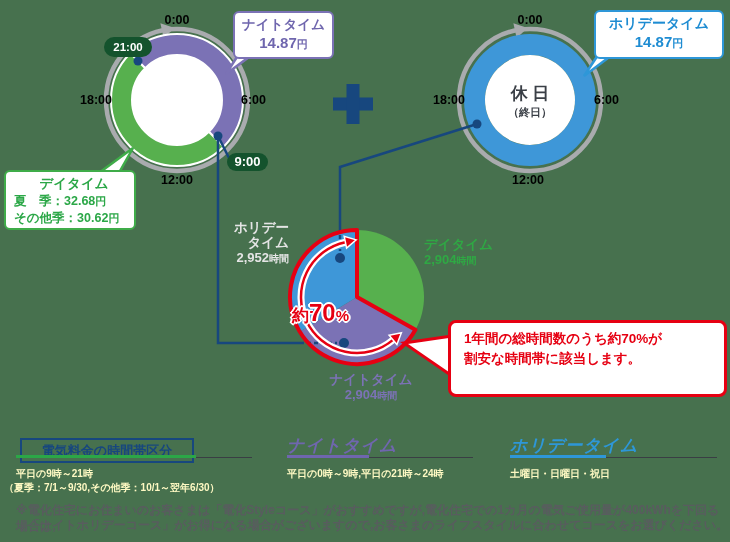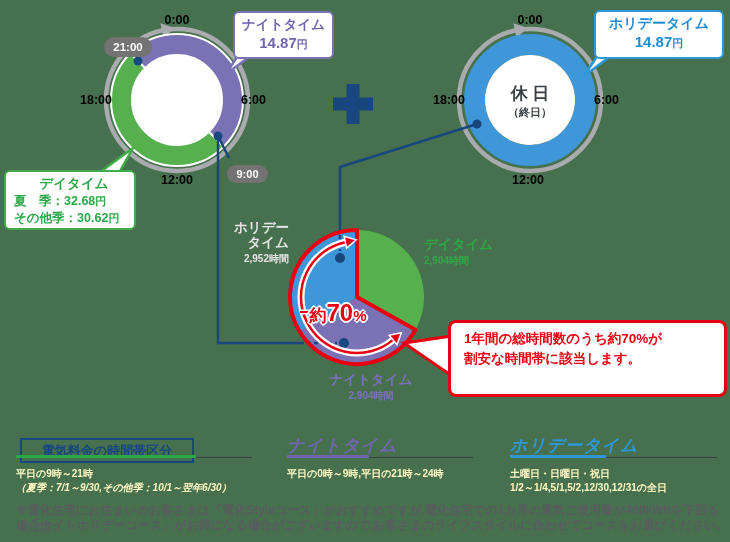--- a/index.html
+++ b/index.html
@@ -1,30 +1,30 @@
 <!DOCTYPE html>
 <html><head>
 <meta charset="utf-8">
 <style>
   html,body{margin:0;padding:0;}
   .stage{position:relative;width:730px;height:542px;background:#47714E;overflow:hidden;
          font-family:"Liberation Sans","DejaVu Sans",sans-serif;font-weight:bold;}
   svg.layer{position:absolute;left:0;top:0;z-index:1;}
   .txt{position:absolute;z-index:2;}
   .timelabel{font-size:12.5px;color:#000000;letter-spacing:0;}
-  .pill{position:absolute;z-index:3;background:#737373;color:#fff;text-align:center;
+  .pill{position:absolute;z-index:3;background:#14532d;color:#fff;text-align:center;
         border-radius:10px;font-size:11.5px;}
   .clock-center{color:#3A3F46;text-align:center;}
   .callout{position:absolute;z-index:3;background:#fff;border-radius:6px;text-align:center;}
   .callout .unit{font-size:11px;}
   .co-night{border:2.5px solid #7B72B5;color:#6F66AE;}
   .co-holiday{border:2.5px solid #2E97D8;color:#1E8CD2;}
   .co-day{border:2.5px solid #3FAC49;color:#2BA747;text-align:left;}
   .pie-label{line-height:15px;font-size:13.5px;}
-  .pie-label .val{font-size:10px;}
+  .pie-label .val{font-size:13px;}
   .pie-label .unit{font-size:10px;}
   .pct{color:#E60012;text-shadow:-2px 0 #fff,2px 0 #fff,0 -2px #fff,0 2px #fff,
        -1px -1px #fff,1px 1px #fff,1px -1px #fff,-1px 1px #fff;}
   .hl-box{position:absolute;z-index:3;background:#fff;border:3px solid #E60012;border-radius:8px;
           color:#E60012;font-size:13.5px;line-height:19.5px;padding:6px 0 0 13px;}
   .legend-head{font-size:17px;font-style:italic;letter-spacing:1px;}
   .legend-note{font-size:11px;color:#474C52;font-style:normal;letter-spacing:0;}
   .legend-desc{font-size:10px;color:#fef9c3;line-height:14px;margin-top:6px;}
   .bar{position:absolute;z-index:2;}
   .footnote{font-size:12px;color:#595C5F;line-height:15.5px;}
@@ -81,21 +81,21 @@
     <path d="M300,312 L313,312" stroke="#E60012" stroke-width="2"></path>
 
     <polygon points="452,336 404,343 452,376" fill="#fff" stroke="#E60012" stroke-width="3"></polygon>
   </svg>
 
   <div class="txt timelabel" style="left:157px;top:13px;width:40px;text-align:center;">0:00</div>
   <div class="txt timelabel" style="left:241px;top:93px;">6:00</div>
   <div class="txt timelabel" style="left:154px;top:173px;width:46px;text-align:center;">12:00</div>
   <div class="txt timelabel" style="left:80px;top:93px;">18:00</div>
   <div class="pill" style="left:104px;top:37px;width:48px;height:20px;line-height:20px;">21:00</div>
-  <div class="pill" style="left:227px;top:165px;width:41px;height:18px;line-height:18px;font-size:11px;">9:00</div>
+  <div class="pill" style="left:227px;top:153px;width:41px;height:18px;line-height:18px;font-size:13px;">9:00</div>
 
   <div class="callout co-night" style="left:233px;top:11px;width:97px;height:41px;padding-top:3px;">
     <div style="font-size:13.5px;">ナイトタイム</div>
     <div style="font-size:15px;"><span>14.87</span><span class="unit">円</span></div>
   </div>
 
   <div class="callout co-day" style="left:4px;top:170px;width:120px;height:53px;padding:3px 0 0 8px;">
     <div style="font-size:13.5px;text-align:center;">デイタイム</div>
     <div style="font-size:12.5px;"><span>夏　季：</span><span>32.68</span><span class="unit">円</span></div>
     <div style="font-size:12.5px;"><span>その他季：</span><span>30.62</span><span class="unit">円</span></div>
@@ -121,41 +121,40 @@
     <div><span class="val">2,952</span><span class="unit">時間</span></div>
   </div>
   <div class="txt pie-label" style="left:424px;top:237px;color:#2FA844;">
     <div>デイタイム</div>
     <div><span class="val">2,904</span><span class="unit">時間</span></div>
   </div>
   <div class="txt pie-label" style="left:300px;top:372px;width:142px;text-align:center;color:#7B72B5;">
     <div>ナイトタイム</div>
     <div><span class="val">2,904</span><span class="unit">時間</span></div>
   </div>
-  <div class="txt pct" style="left:292px;top:299px;width:92px;text-align:center;"><span style="font-size:17px;">約</span><span style="font-size:24px;">70</span><span style="font-size:15px;">%</span></div>
+  <div class="txt pct" style="left:292px;top:299px;width:92px;"><span style="font-size:17px;">約</span><span style="font-size:24px;">70</span><span style="font-size:15px;">%</span></div>
 
   <div class="hl-box" style="left:448px;top:320px;width:260px;height:65px;">
     <div>1年間の総時間数のうち約70%が</div>
     <div>割安な時間帯に該当します。</div>
   </div>
 
   <div class="title-box" style="left:20px;top:398px;width:170px;height:21px;line-height:21px;margin-top:40px;">電気料金の時間帯区分</div>
 
   <div class="bar" style="left:16px;top:455px;width:180px;height:3px;background:#2BA747;"></div>
   <div class="bar" style="left:196px;top:456.5px;width:56px;height:1.5px;background:#3A3E44;"></div>
   <div class="txt legend-desc" style="left:16px;top:461px;">平日の9時～21時</div>
-  <div class="txt legend-desc" style="left:16px;top:475px;font-style:italic;">（夏季：7/1～9/30,その他季：10/1～翌年6/30）</div>
+  <div class="txt legend-desc" style="left:4px;top:475px;">（夏季：7/1～9/30,その他季：10/1～翌年6/30）</div>
 
   <div class="txt legend-head" style="left:287px;top:434px;color:#6F66AE;">ナイトタイム</div>
   <div class="bar" style="left:287px;top:455px;width:82px;height:3px;background:#6F66AE;"></div>
   <div class="bar" style="left:369px;top:456.5px;width:104px;height:1.5px;background:#3A3E44;"></div>
   <div class="txt legend-desc" style="left:287px;top:461px;">平日の0時～9時,平日の21時～24時</div>
 
   <div class="txt legend-head" style="left:510px;top:434px;color:#2E97D8;">ホリデータイム</div>
   <div class="bar" style="left:510px;top:455px;width:96px;height:3px;background:#2E97D8;"></div>
   <div class="bar" style="left:606px;top:456.5px;width:111px;height:1.5px;background:#3A3E44;"></div>
   <div class="txt legend-desc" style="left:510px;top:461px;">土曜日・日曜日・祝日</div>
-  <div class="txt legend-desc" style="left:510px;top:475px;">1/2～1/4,5/1,5/2,12/30,12/31の全日</div>
 
   <div class="txt footnote" style="left:16px;top:503px;">※電化住宅にお住まいのお客さまは「電化Styleコース」がおすすめですが,電化住宅での1カ月の電気ご使用量が400kWhを下回る場合は,</div>
   <div class="txt footnote" style="left:28px;top:518px;">「ナイトホリデーコース」がお得になる場合がございますので,お客さまのライフスタイルに合わせてコースをお選びください。</div>
 
 </div>
 
 </body></html>

